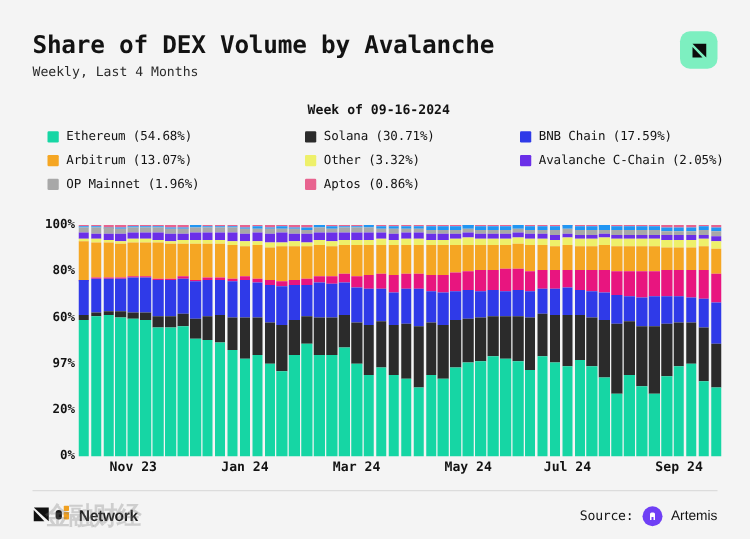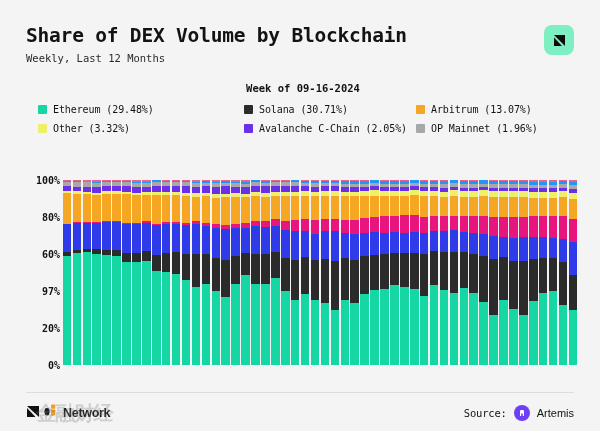--- a/index.html
+++ b/index.html
@@ -203,57 +203,65 @@
     pointer-events: none;
   }
 </style>
 </head>
 <body>
 
 <div id="card">
 
   <div id="header">
     <div id="titles">
-      <div id="chart-title">Share of DEX Volume by Blockchain</div>
-      <div id="chart-subtitle">Weekly, Last 12 Months</div>
+      <div id="chart-title">Share of DEX Volume by Avalanche</div>
+      <div id="chart-subtitle">Weekly, Last 4 Months</div>
     </div>
     <div id="brand-badge">
       <svg width="17" height="17" viewBox="0 0 17 17" aria-hidden="true">
         <polygon points="3,3 14,3 14,14" fill="#0c0c0c"></polygon>
         <polygon points="3,5.5 3,14 11,14" fill="#0c0c0c"></polygon>
       </svg>
     </div>
   </div>
 
   <div id="legend-wrap">
     <div id="legend-heading">Week of 09-16-2024</div>
     <div id="legend">
         <div class="legend-item">
           <span class="swatch" style="background: rgb(22, 214, 164);"></span>
-          <span class="legend-label">Ethereum (29.48%)</span>
+          <span class="legend-label">Ethereum (54.68%)</span>
         </div>
         <div class="legend-item">
           <span class="swatch" style="background: rgb(43, 43, 43);"></span>
           <span class="legend-label">Solana (30.71%)</span>
         </div>
         <div class="legend-item">
+          <span class="swatch" style="background: rgb(47, 58, 232);"></span>
+          <span class="legend-label">BNB Chain (17.59%)</span>
+        </div>
+        <div class="legend-item">
           <span class="swatch" style="background: rgb(245, 166, 35);"></span>
           <span class="legend-label">Arbitrum (13.07%)</span>
         </div>
         <div class="legend-item">
           <span class="swatch" style="background: rgb(238, 240, 106);"></span>
           <span class="legend-label">Other (3.32%)</span>
         </div>
         <div class="legend-item">
           <span class="swatch" style="background: rgb(107, 47, 232);"></span>
           <span class="legend-label">Avalanche C-Chain (2.05%)</span>
         </div>
         <div class="legend-item">
           <span class="swatch" style="background: rgb(168, 168, 168);"></span>
           <span class="legend-label">OP Mainnet (1.96%)</span>
+        </div>
+        <div class="legend-item">
+          <span class="swatch" style="background: rgb(232, 99, 143);"></span>
+          <span class="legend-label">Aptos (0.86%)</span>
         </div>
       </div>
   </div>
 
   <div id="plot-area">
     <div id="y-labels">
         <div class="y-tick" style="top: 185px;">0%</div>
         <div class="y-tick" style="top: 148px;">20%</div>
         <div class="y-tick" style="top: 111px;">97%</div>
         <div class="y-tick" style="top: 74px;">60%</div>
@@ -982,20 +990,28 @@
             <div class="seg" style="height: 10.7892%; background: rgb(245, 166, 35);"></div>
             <div class="seg" style="height: 3.2967%; background: rgb(238, 240, 106);"></div>
             <div class="seg" style="height: 2.0979%; background: rgb(107, 47, 232);"></div>
             <div class="seg" style="height: 1.998%; background: rgb(168, 168, 168);"></div>
             <div class="seg" style="height: 1.7982%; background: rgb(33, 150, 243);"></div>
             <div class="seg" style="height: 0.899101%; background: rgb(232, 99, 143);"></div>
           </div>
         </div>
       </div>
   </div>
+  <div id="x-labels">
+      <div class="x-tick" style="left: 44.6538px;">Nov 23</div>
+      <div class="x-tick" style="left: 133.962px;">Jan 24</div>
+      <div class="x-tick" style="left: 223.269px;">Mar 24</div>
+      <div class="x-tick" style="left: 312.577px;">May 24</div>
+      <div class="x-tick" style="left: 391.962px;">Jul 24</div>
+      <div class="x-tick" style="left: 481.269px;">Sep 24</div>
+    </div>
 
   <div id="divider"></div>
   <div id="footer">
     <div id="site-logo">
       <span id="logo-tri">
         <svg width="15" height="15" viewBox="0 0 15 15" aria-hidden="true">
           <polygon points="1,2 13,2 13,13" fill="#111111"></polygon>
           <polygon points="1,4 1,13 9.5,13" fill="#111111"></polygon>
         </svg>
       </span>

